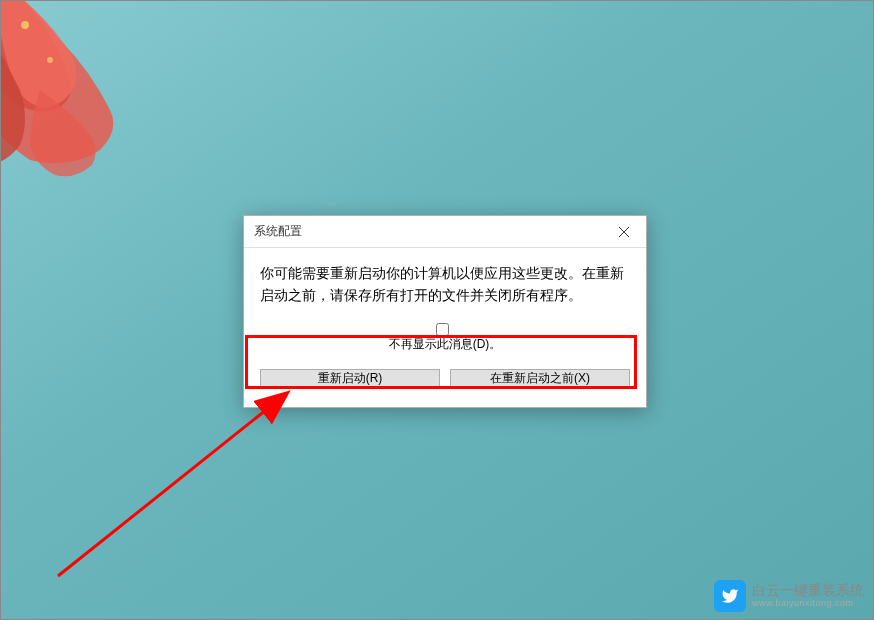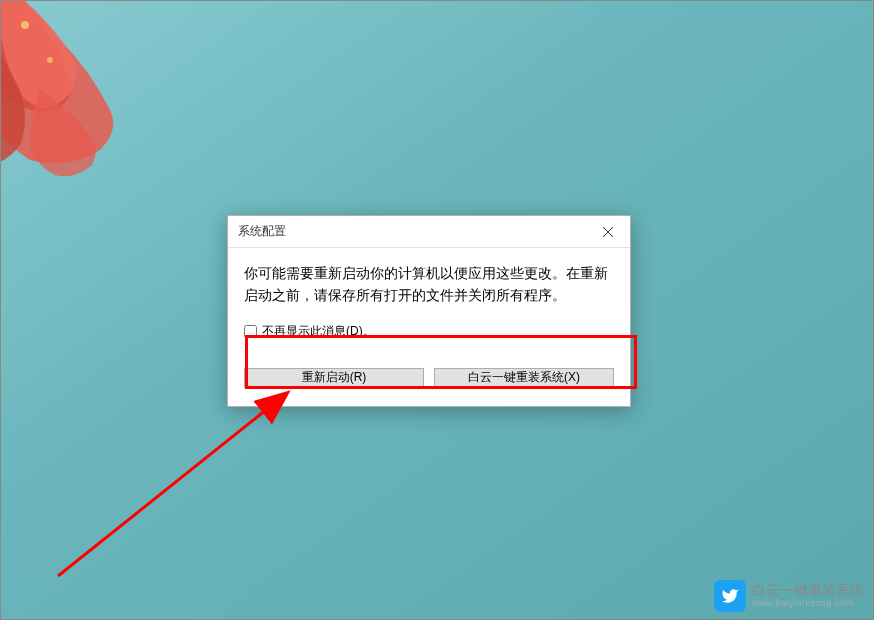--- a/index.html
+++ b/index.html
@@ -28,21 +28,21 @@
       position: absolute;
       top: -30px;
       left: -20px;
       width: 220px;
       height: 230px;
       pointer-events: none;
     }
     
     .dialog {
       position: absolute;
-      left: 227px;
+      left: 243px;
       top: 215px;
       width: 404px;
       background: #ffffff;
       border: 1px solid #b0b0b0;
       box-shadow: 0 4px 20px rgba(0,0,0,0.3);
     }
     
     .dialog-titlebar {
       height: 32px;
       display: flex;
@@ -76,23 +76,24 @@
     .dialog-message {
       font-size: 14px;
       color: #000;
       line-height: 1.6;
       margin-bottom: 16px;
     }
     
     .checkbox-row {
       display: flex;
       align-items: center;
-      margin-bottom: 24px;
+      margin-bottom: 12px;
       font-size: 12px;
       color: #000;
+      flex-direction: column;
     }
     
     .checkbox-row input[type="checkbox"] {
       width: 13px;
       height: 13px;
       margin-right: 5px;
     }
     
     .button-row {
       display: flex;
@@ -201,21 +202,21 @@
       </div>
     </div>
     <div class="dialog-body">
       <div class="dialog-message">你可能需要重新启动你的计算机以便应用这些更改。在重新启动之前，请保存所有打开的文件并关闭所有程序。</div>
       <label class="checkbox-row">
         <input type="checkbox" style="">
         <span>不再显示此消息(D)。</span>
       </label>
       <div class="button-row">
         <button class="dialog-button">重新启动(R)</button>
-        <button class="dialog-button">白云一键重装系统(X)</button>
+        <button class="dialog-button">在重新启动之前(X)</button>
       </div>
     </div>
   </div>
 
   <div class="highlight-box"></div>
 
   <svg class="arrow-svg">
     <defs>
       <marker id="arrowhead" markerWidth="12" markerHeight="10" refX="10" refY="5" orient="auto">
         <polygon points="0 0, 12 5, 0 10" fill="#ff0000"></polygon>

